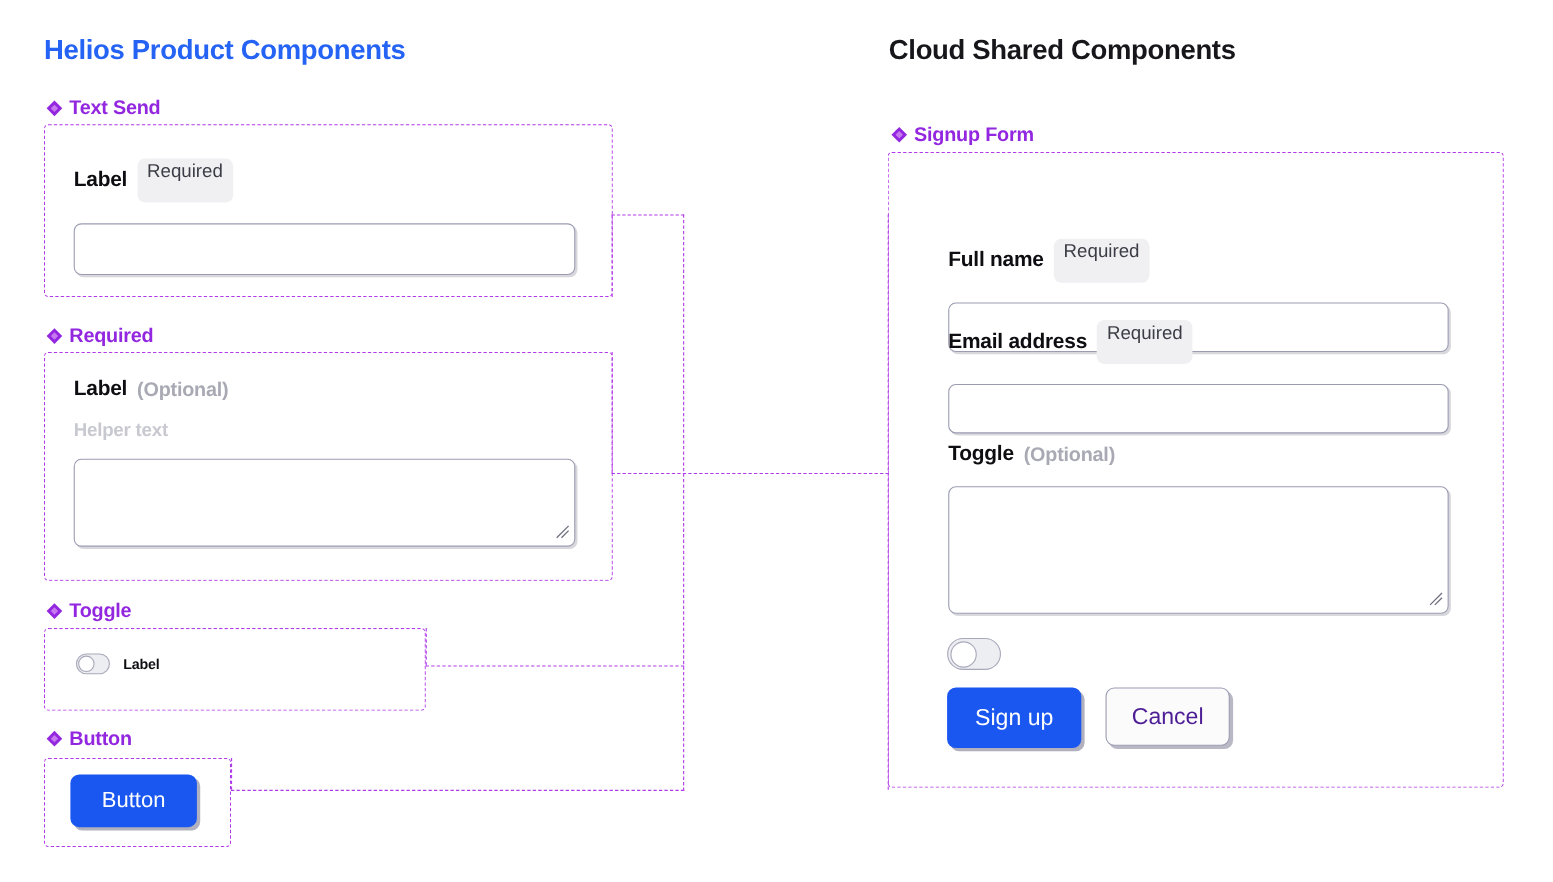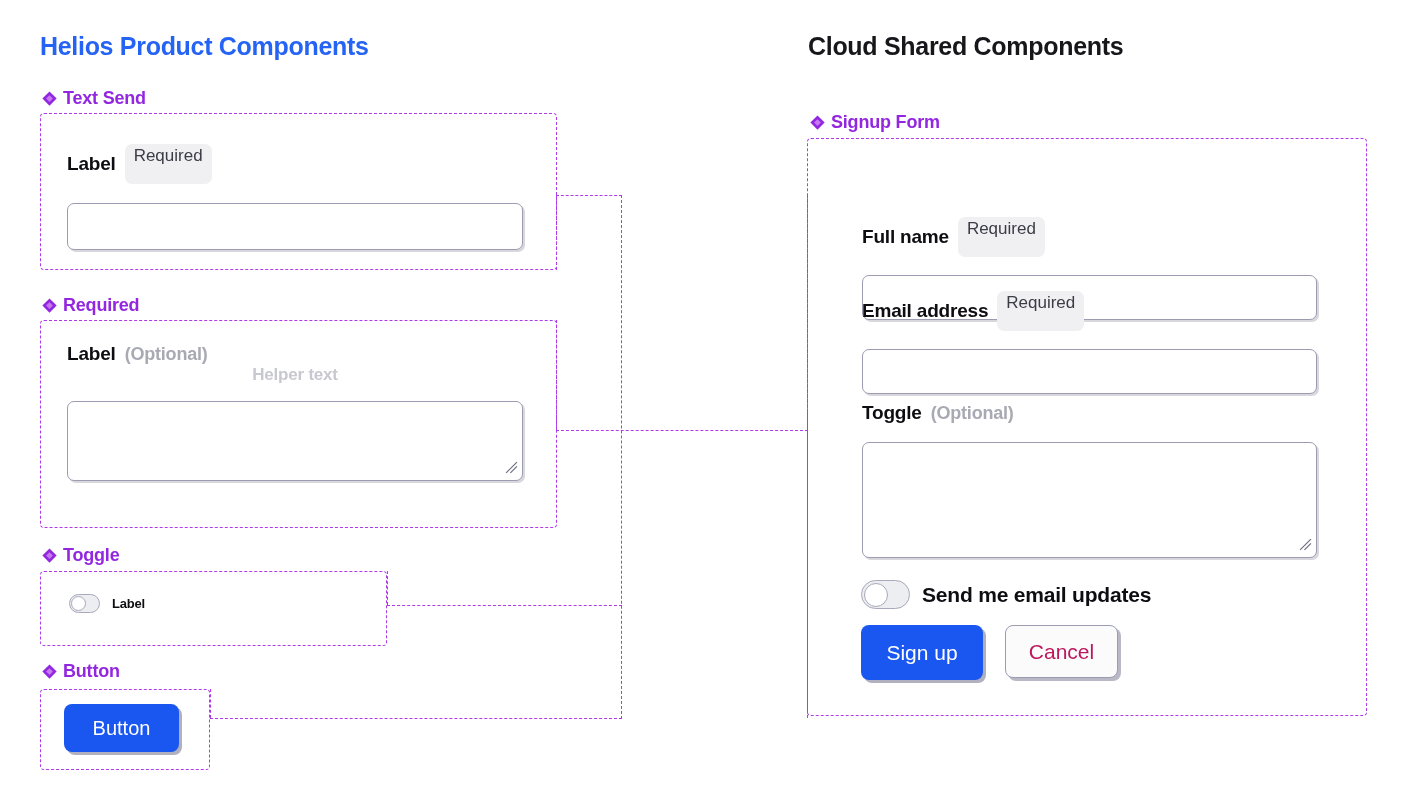--- a/index.html
+++ b/index.html
@@ -160,21 +160,21 @@
     padding: 16px;
   }
   .btn-primary {
     background: #1a56f0;
     color: #ffffff;
     border: none;
     box-shadow: 3px 3px 0 rgba(80,80,110,0.45);
   }
   .btn-secondary {
     background: #fbfbfc;
-    color: #be185d;
+    color: #4c1d95;
     border: 1.4px solid #9b9cb2;
     box-shadow: 3px 3px 0 rgba(100,100,128,0.45);
   }
 
   
   .conn {
     position: absolute;
     pointer-events: none;
   }
   .conn-h {
@@ -232,21 +232,21 @@
       <path d="M8 4.4 L11.6 8 L8 11.6 L4.4 8 Z" fill="#c77aef"></path>
     </svg>
     <span>Required</span>
   </div>
   <div class="group-box" style="left:40px; top:320px; width:517px; height:208px;"></div>
   <div style="position:absolute; left:67px; top:343px;">
     <div class="field-label-row">
       <span class="field-label">Label</span>
       <span class="optional-note">(Optional)</span>
     </div>
-    <div class="helper-text" style="margin-top:0;text-align:center;">Helper text</div>
+    <div class="helper-text" style="margin-top:16px;">Helper text</div>
     <div style="position:relative; margin-top:16px;">
       <textarea class="text-area" style="width: 456px; height: 80px;" placeholder=""></textarea>
       <svg class="resize-grip" viewBox="0 0 12 12" style="right:5px; bottom:7px;">
         <path d="M11 1 L1 11 M11 5 L5 11" stroke="#6f6f80" stroke-width="1.1" fill="none"></path>
       </svg>
     </div>
   </div>
 
   <div class="sec-head" style="left:42px; top:545px;">
     <svg class="diamond-icon" viewBox="0 0 16 16">
@@ -310,19 +310,18 @@
       <svg class="resize-grip" viewBox="0 0 12 12" style="right:5px; bottom:7px;">
         <path d="M11 1 L1 11 M11 5 L5 11" stroke="#6f6f80" stroke-width="1.1" fill="none"></path>
       </svg>
     </div>
   </div>
 
   <div class="toggle-row" style="position:absolute; left:861px; top:580px;">
     <div class="toggle" style="width:49px; height:29px;">
       <div class="knob" style="width:24px; height:24px; left:1.5px; top:1.5px;"></div>
     </div>
-    <span class="toggle-label" style="font-size:21px;">Send me email updates</span>
   </div>
 
   <button class="btn btn-primary" style="position:absolute; left:861px; top:625px; width:122px; height:55px; font-size:21px;">Sign up</button>
   <button class="btn btn-secondary" style="position:absolute; left:1005px; top:625px; width:113px; height:53px; font-size:21px;">Cancel</button>
 
 </div>
 
 </body></html>

